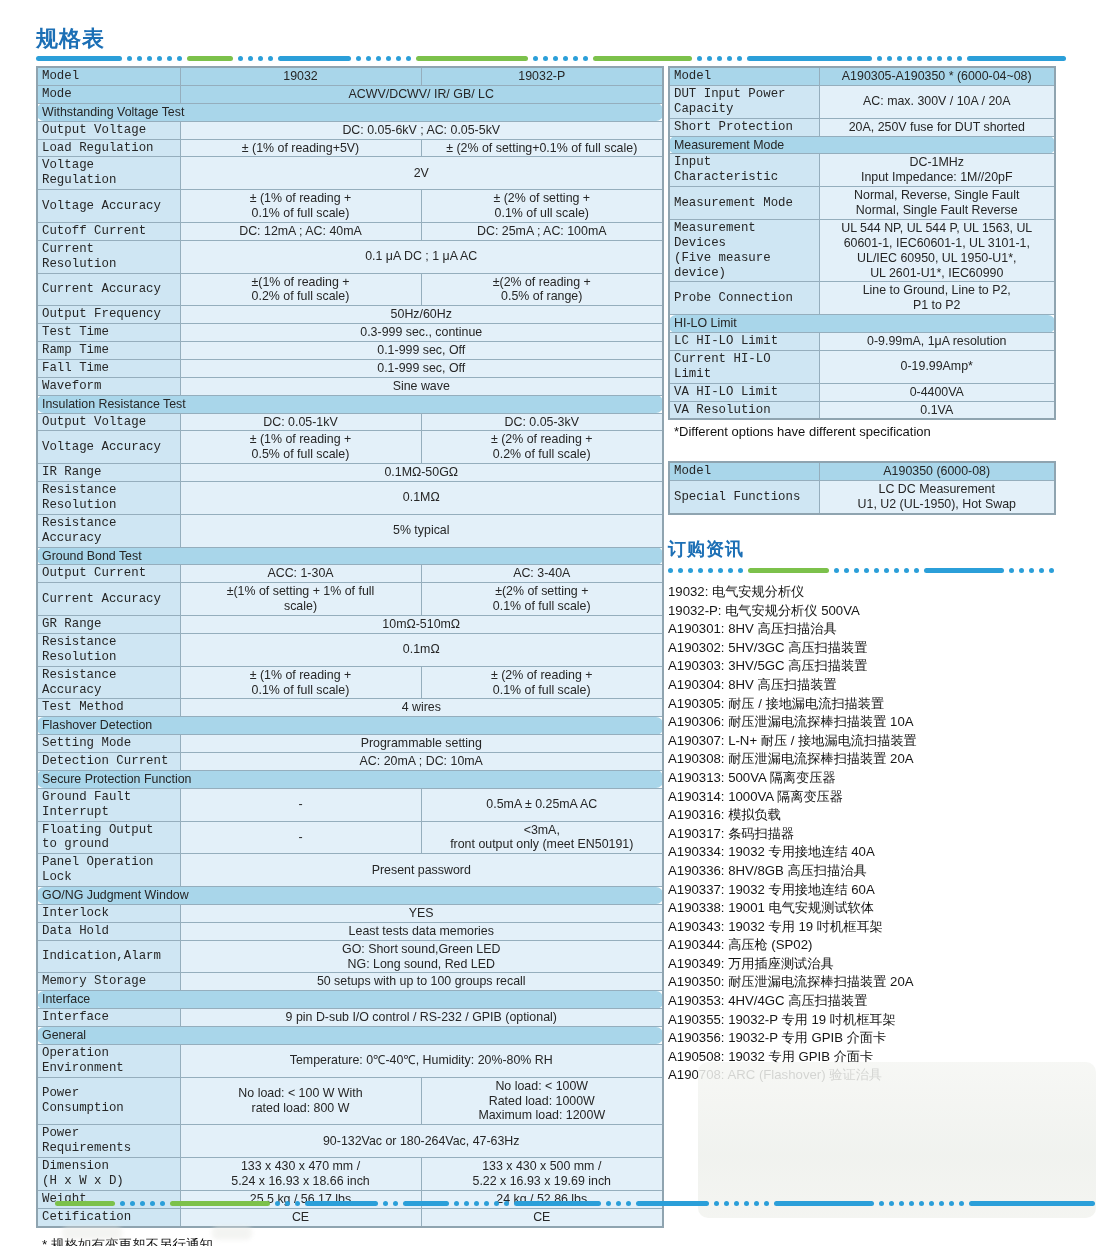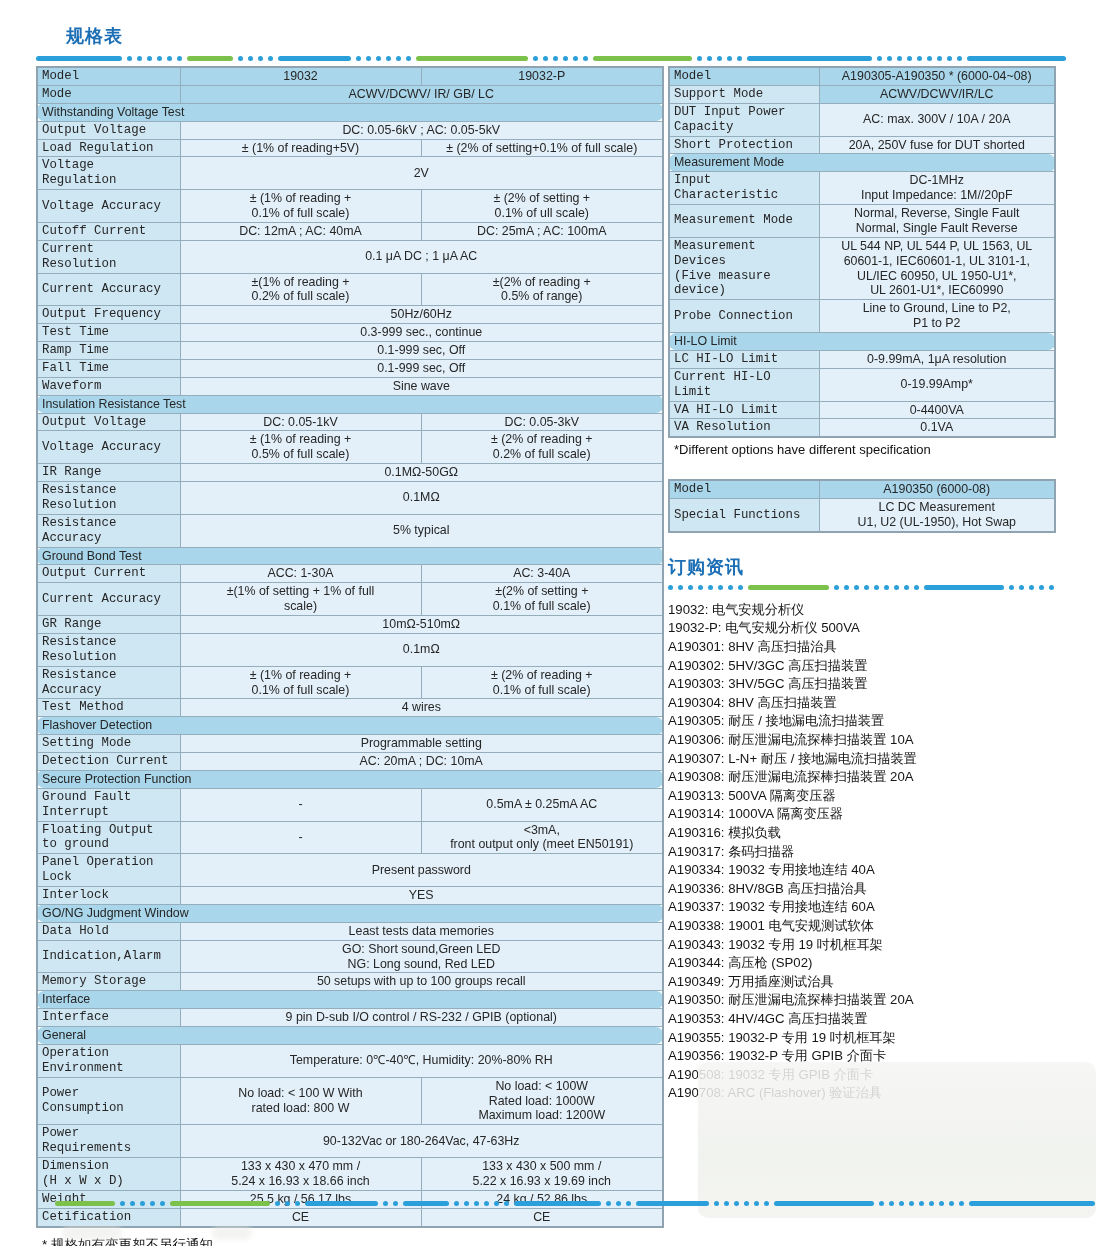--- a/index.html
+++ b/index.html
@@ -1,22 +1,22 @@
 <!DOCTYPE html>
 <html><head>
 <meta charset="utf-8">
 <style>
   html,body{margin:0;padding:0;background:#fff;}
   body{width:1102px;height:1246px;position:relative;overflow:hidden;
        font-family:"Liberation Sans", sans-serif;
        --sec:#a9d6ea; --label:#cfe6f3; --value:#e3f0f9;
        --deco-b:#2b9fd9; --deco-g:#7cc14b; --title:#1c6fb5;}
   .page{position:absolute;inset:0;}
-  .page-title{position:absolute;left:36px;top:24px;font-size:18px;font-weight:bold;
-              color:var(--title);letter-spacing:1px;margin-left:30px;}
+  .page-title{position:absolute;left:36px;top:24px;font-size:22px;font-weight:bold;
+              color:var(--title);letter-spacing:1px;}
   .deco{display:flex;align-items:center;height:6px;gap:5px;}
   .deco .bar{height:5px;border-radius:3px;flex-grow:1;flex-basis:20px;}
   .deco .dot{width:5px;height:5px;border-radius:50%;flex:0 0 auto;}
   .deco .b{background:var(--deco-b);} .deco .g{background:var(--deco-g);}
   .deco-top{position:absolute;left:36px;top:55px;width:1030px;}
   .deco-bottom{position:absolute;left:55px;top:1200px;width:1040px;}
 
   .left-col{position:absolute;left:36px;top:66px;width:626px;}
   .right-col{position:absolute;left:668px;top:66px;width:386px;}
 
@@ -265,25 +265,25 @@
             <td class="val">-</td>
             <td class="val">&lt;3mA,
 front output only (meet EN50191)</td>
           </tr>
           <tr>
             <td class="lbl">Panel Operation
 Lock</td>
             <td class="val" colspan="2">Present password</td>
           </tr>
           <tr>
+            <td colspan="3" class="sec">GO/NG Judgment Window</td>
+          </tr>
+          <tr>
             <td class="lbl">Interlock</td>
             <td class="val" colspan="2">YES</td>
-          </tr>
-          <tr>
-            <td colspan="3" class="sec">GO/NG Judgment Window</td>
           </tr>
           <tr>
             <td class="lbl">Data Hold</td>
             <td class="val" colspan="2">Least tests data memories</td>
           </tr>
           <tr>
             <td class="lbl">Indication,Alarm</td>
             <td class="val" colspan="2">GO: Short sound,Green LED
 NG: Long sound, Red LED</td>
           </tr>
@@ -346,24 +346,20 @@
   <div class="right-col">
     <table class="spec">
       <colgroup>
           <col style="width:150px">
           <col style="width:236px">
         </colgroup>
       <tbody>
           <tr>
             <td class="lbl hl">Model</td>
             <td class="val hl">A190305-A190350 * (6000-04~08)</td>
-          </tr>
-          <tr>
-            <td class="lbl">Support Mode</td>
-            <td class="val hl">ACWV/DCWV/IR/LC</td>
           </tr>
           <tr>
             <td class="lbl">DUT Input Power
 Capacity</td>
             <td class="val">AC: max. 300V / 10A / 20A</td>
           </tr>
           <tr>
             <td class="lbl">Short Protection</td>
             <td class="val">20A, 250V fuse for DUT shorted</td>
           </tr>

